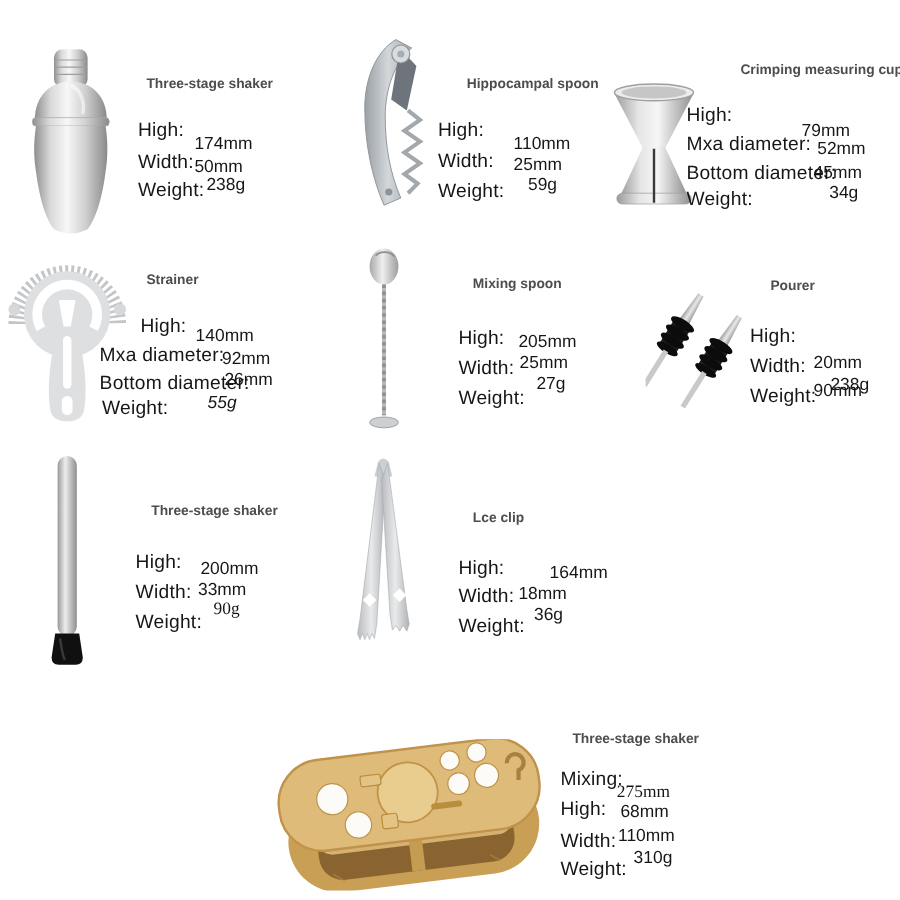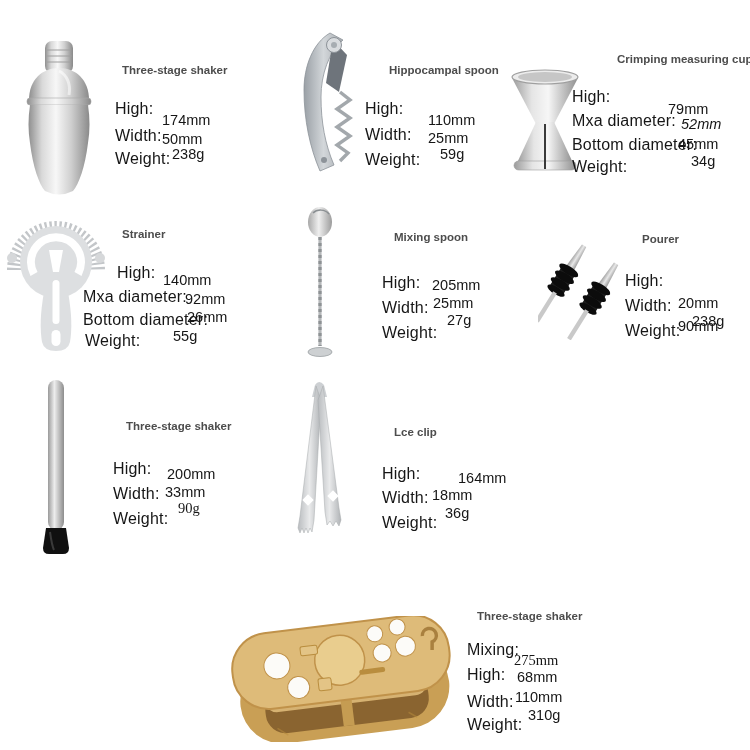--- a/index.html
+++ b/index.html
@@ -90,21 +90,21 @@
         <ellipse cx="38" cy="11" rx="27" ry="5" fill="#c6c6c6"></ellipse>
         <path d="M29,56 L47,56 L66,97 L10,97 Z" fill="url(#jg1)"></path>
         <rect x="7" y="95" width="62" height="9" rx="4.5" fill="url(#jg1)" stroke="#9f9f9f" stroke-width="0.6"></rect>
         <line x1="38" y1="58" x2="38" y2="103" stroke="#3a3a3a" stroke-width="2"></line>
       </svg>
     </div>
     <div class="ttl" style="left:617px;top:53px;">Crimping measuring cup</div>
     <span class="lbl" style="left:572px;top:88px;">High:</span>
     <span class="val" style="left:668px;top:101px;">79mm</span>
     <span class="lbl" style="left:572px;top:112px;">Mxa diameter:</span>
-    <span class="val" style="left:681px;top:116px;font-style:italic;">52mm</span>
+    <span class="val" style="left:681px;top:116px;">52mm</span>
     <span class="lbl" style="left:572px;top:136px;">Bottom diameter:</span>
     <span class="val" style="left:678px;top:136px;">45mm</span>
     <span class="lbl" style="left:572px;top:158px;">Weight:</span>
     <span class="val" style="left:691px;top:153px;">34g</span>
   </div>
 
   <div class="card">
     <div class="ph" style="left:6px;top:198px;width:100px;height:155px;">
       <svg width="100" height="155" viewBox="0 0 100 155">
         <path d="M8,72 A42,42 0 1 1 92,72" fill="none" stroke="#c3c6c9" stroke-width="14" stroke-dasharray="2.2,2.4"></path>
@@ -119,21 +119,21 @@
       </svg>
     </div>
     <div class="ttl" style="left:122px;top:228px;">Strainer</div>
     <span class="lbl" style="left:117px;top:264px;">High:</span>
     <span class="val" style="left:163px;top:272px;">140mm</span>
     <span class="lbl" style="left:83px;top:288px;">Mxa diameter:</span>
     <span class="val" style="left:185px;top:291px;">92mm</span>
     <span class="lbl" style="left:83px;top:311px;">Bottom diameter:</span>
     <span class="val" style="left:187px;top:309px;">26mm</span>
     <span class="lbl" style="left:85px;top:332px;">Weight:</span>
-    <span class="val" style="left:173px;top:328px;">55g</span>
+    <span class="val" style="left:173px;top:328px;font-style:italic;">55g</span>
   </div>
 
   <div class="card">
     <div class="ph" style="left:305px;top:206px;width:32px;height:155px;">
       <svg width="32" height="155" viewBox="0 0 32 155">
         <defs>
           <linearGradient id="sp1" x1="0" y1="0" x2="1" y2="0">
             <stop offset="0" stop-color="#a8a8a8"></stop>
               <stop offset="0.45" stop-color="#efefef"></stop>
               <stop offset="1" stop-color="#9c9c9c"></stop>

